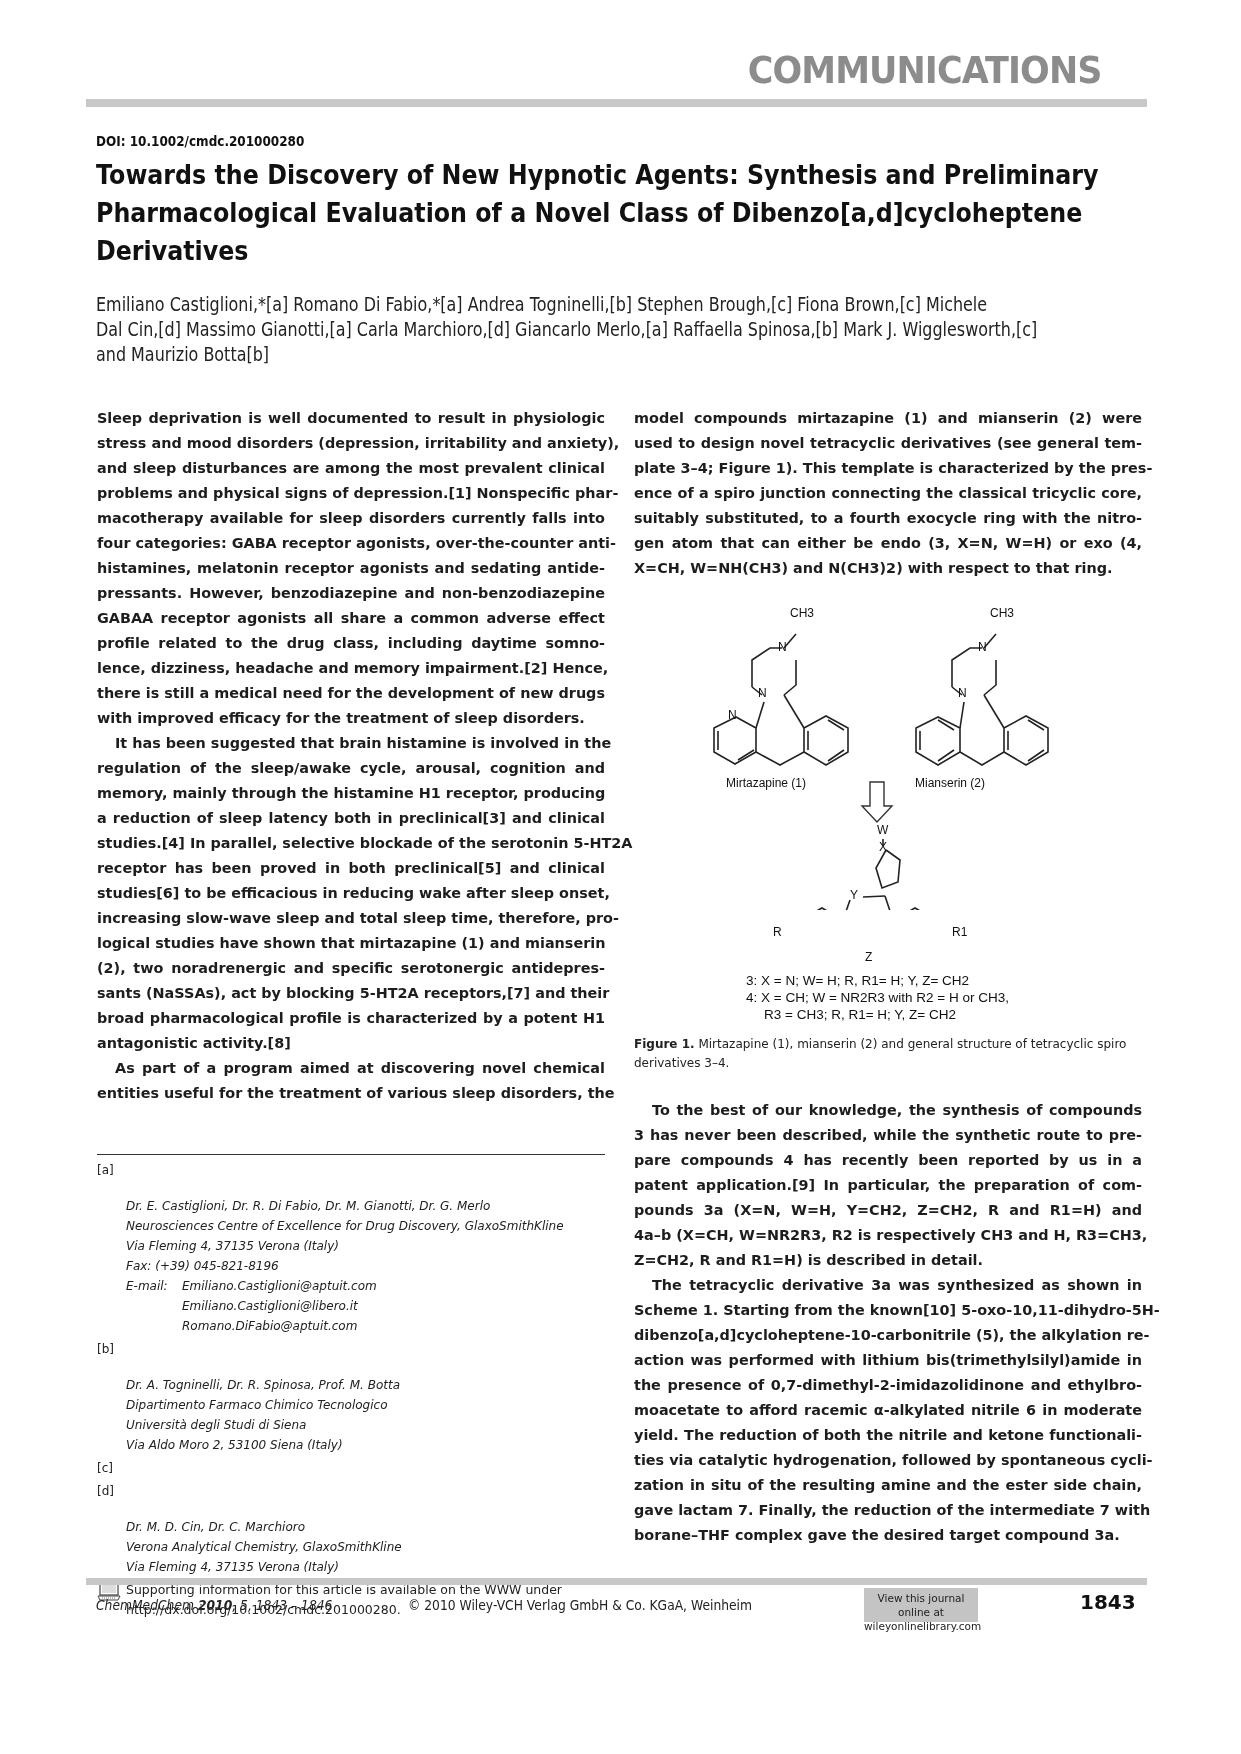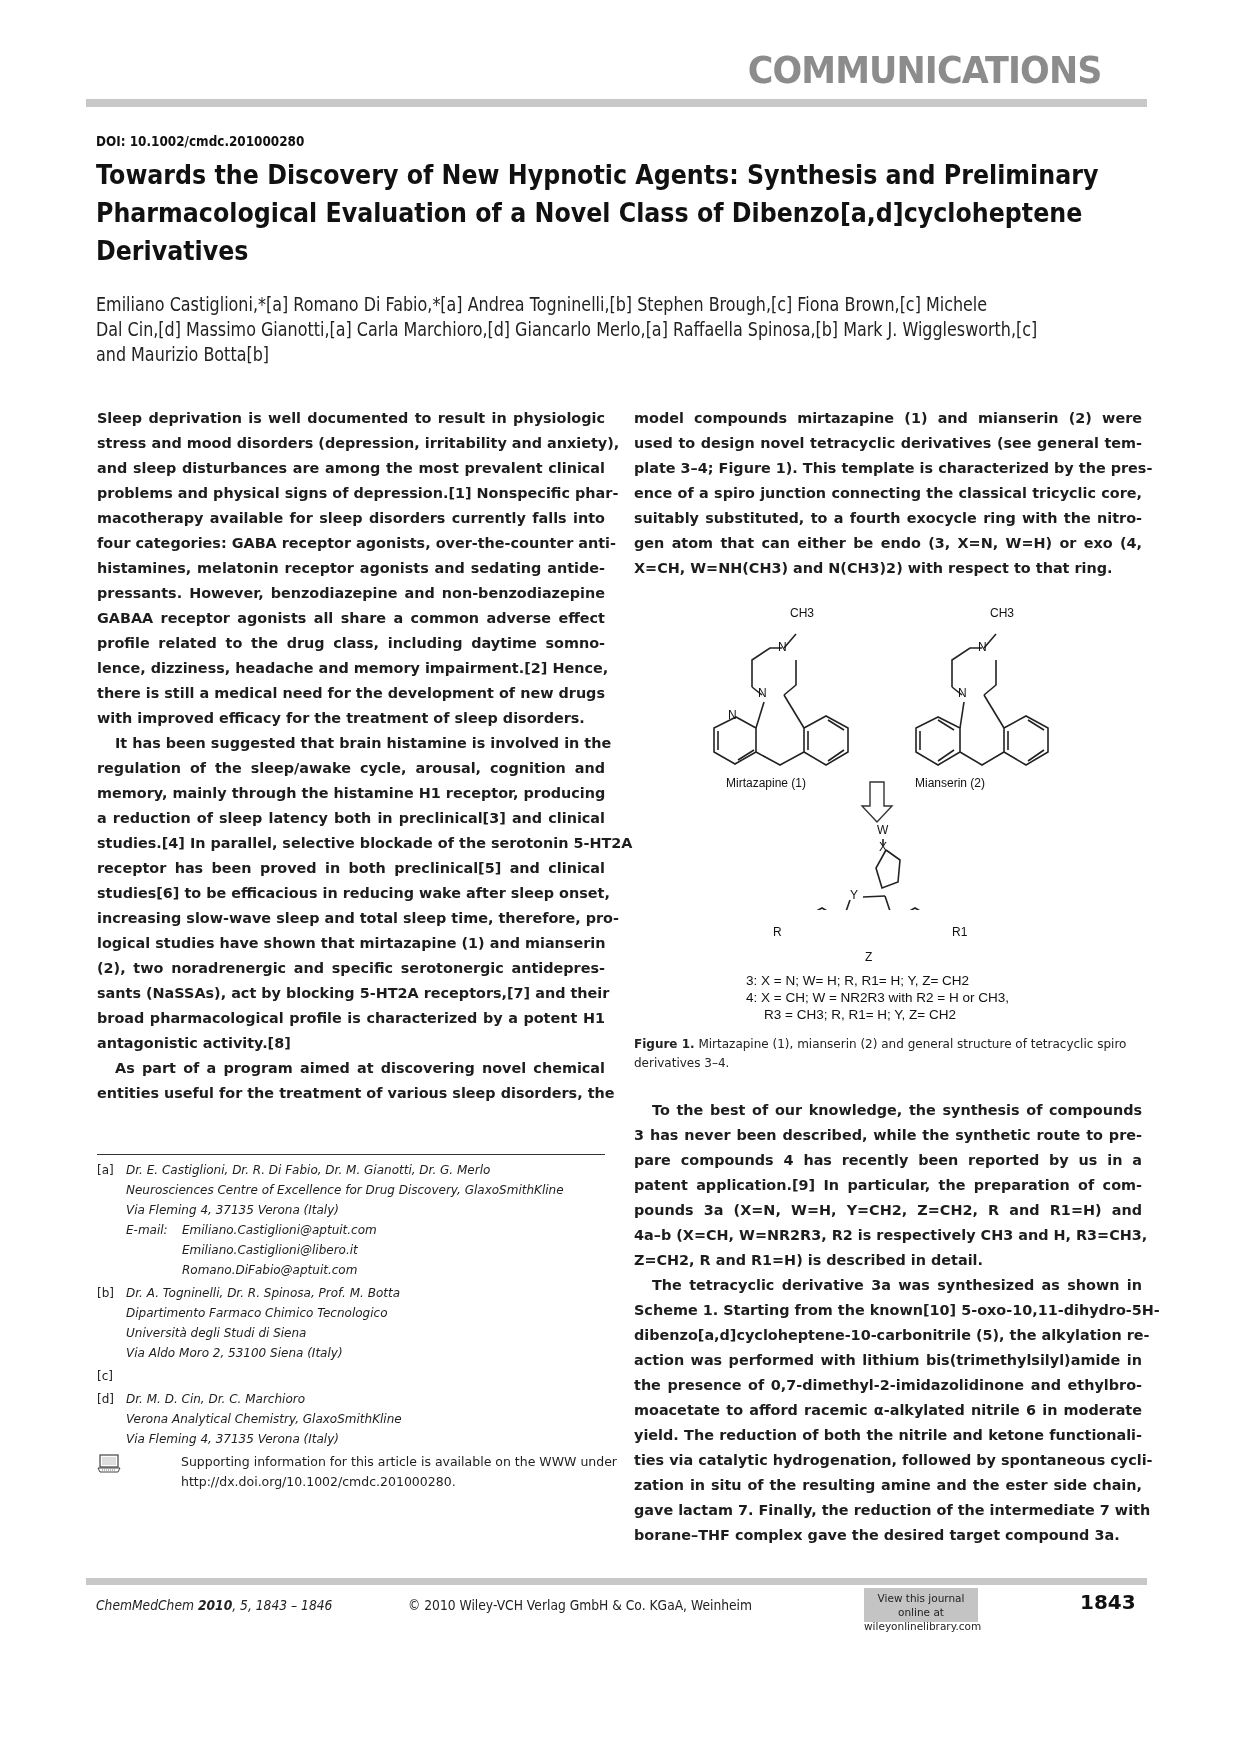--- a/index.html
+++ b/index.html
@@ -19,26 +19,26 @@
   .col-left { left: 97px; top: 406px; width: 508px; }
   .col-right { left: 634px; top: 406px; width: 508px; }
   .col p { margin: 0; text-align: justify; text-align-last: left; }
   .col .ln { display: block; text-align: justify; text-align-last: justify; white-space: nowrap; font-weight: bold; }
   .col .ln.last { text-align-last: left; }
 
   .footnote-rule { left: 97px; top: 1154px; width: 508px; height: 1px; background: #333; }
   .footnotes { left: 97px; top: 1160px; width: 520px; font-family: "DejaVu Sans", sans-serif; font-size: 12px; line-height: 20px; color: #222; }
   .fn { display: flex; margin-bottom: 3px; }
   .fn-key { width: 29px; flex: none; font-style: normal; }
-  .fn-body { font-style: italic; }
+  .fn-body { font-style: italic; margin-top: 36px; }
   .fn-body .row { display: block; white-space: nowrap; }
   .email-row { display: flex; }
   .email-label { width: 56px; flex: none; }
   .email-list span { display: block; }
-  .si { display: flex; align-items: flex-start; margin-top: 2px; justify-content: space-between; }
+  .si { display: flex; align-items: flex-start; margin-top: 2px; }
   .si-icon { width: 24px; height: 20px; flex: none; margin-right: 5px; margin-top: 2px; }
   .si-text { font-size: 12.5px; line-height: 20px; }
   .si-text span { display: block; }
 
   .figure { left: 700px; top: 610px; width: 420px; height: 400px; }
   .fig-label { font-family: "Liberation Sans", sans-serif; font-size: 12px; color: #111; position: absolute; }
   .fig-legend { font-family: "Liberation Sans", sans-serif; font-size: 13.5px; color: #111; position: absolute; line-height: 17px; white-space: nowrap; }
   .fig-legend span { display: block; }
   .caption { left: 634px; top: 1035px; width: 510px; font-size: 12px; line-height: 19px; color: #222; }
   .caption b { font-weight: bold; }
@@ -107,20 +107,21 @@
 </div>
 
 <div class="abs footnote-rule"></div>
 <div class="abs footnotes">
   <div class="fn">
     <span class="fn-key">[a]</span>
     <div class="fn-body">
       <span class="row">Dr. E. Castiglioni, Dr. R. Di Fabio, Dr. M. Gianotti, Dr. G. Merlo</span>
       <span class="row">Neurosciences Centre of Excellence for Drug Discovery, GlaxoSmithKline</span>
       <span class="row">Via Fleming 4, 37135 Verona (Italy)</span>
+      <span class="row">Fax: (+39) 045-821-8196</span>
       <div class="email-row">
         <span class="email-label">E-mail:</span>
         <div class="email-list">
           <span>Emiliano.Castiglioni@aptuit.com</span>
           <span>Emiliano.Castiglioni@libero.it</span>
           <span>Romano.DiFabio@aptuit.com</span>
         </div>
       </div>
     </div>
   </div>

